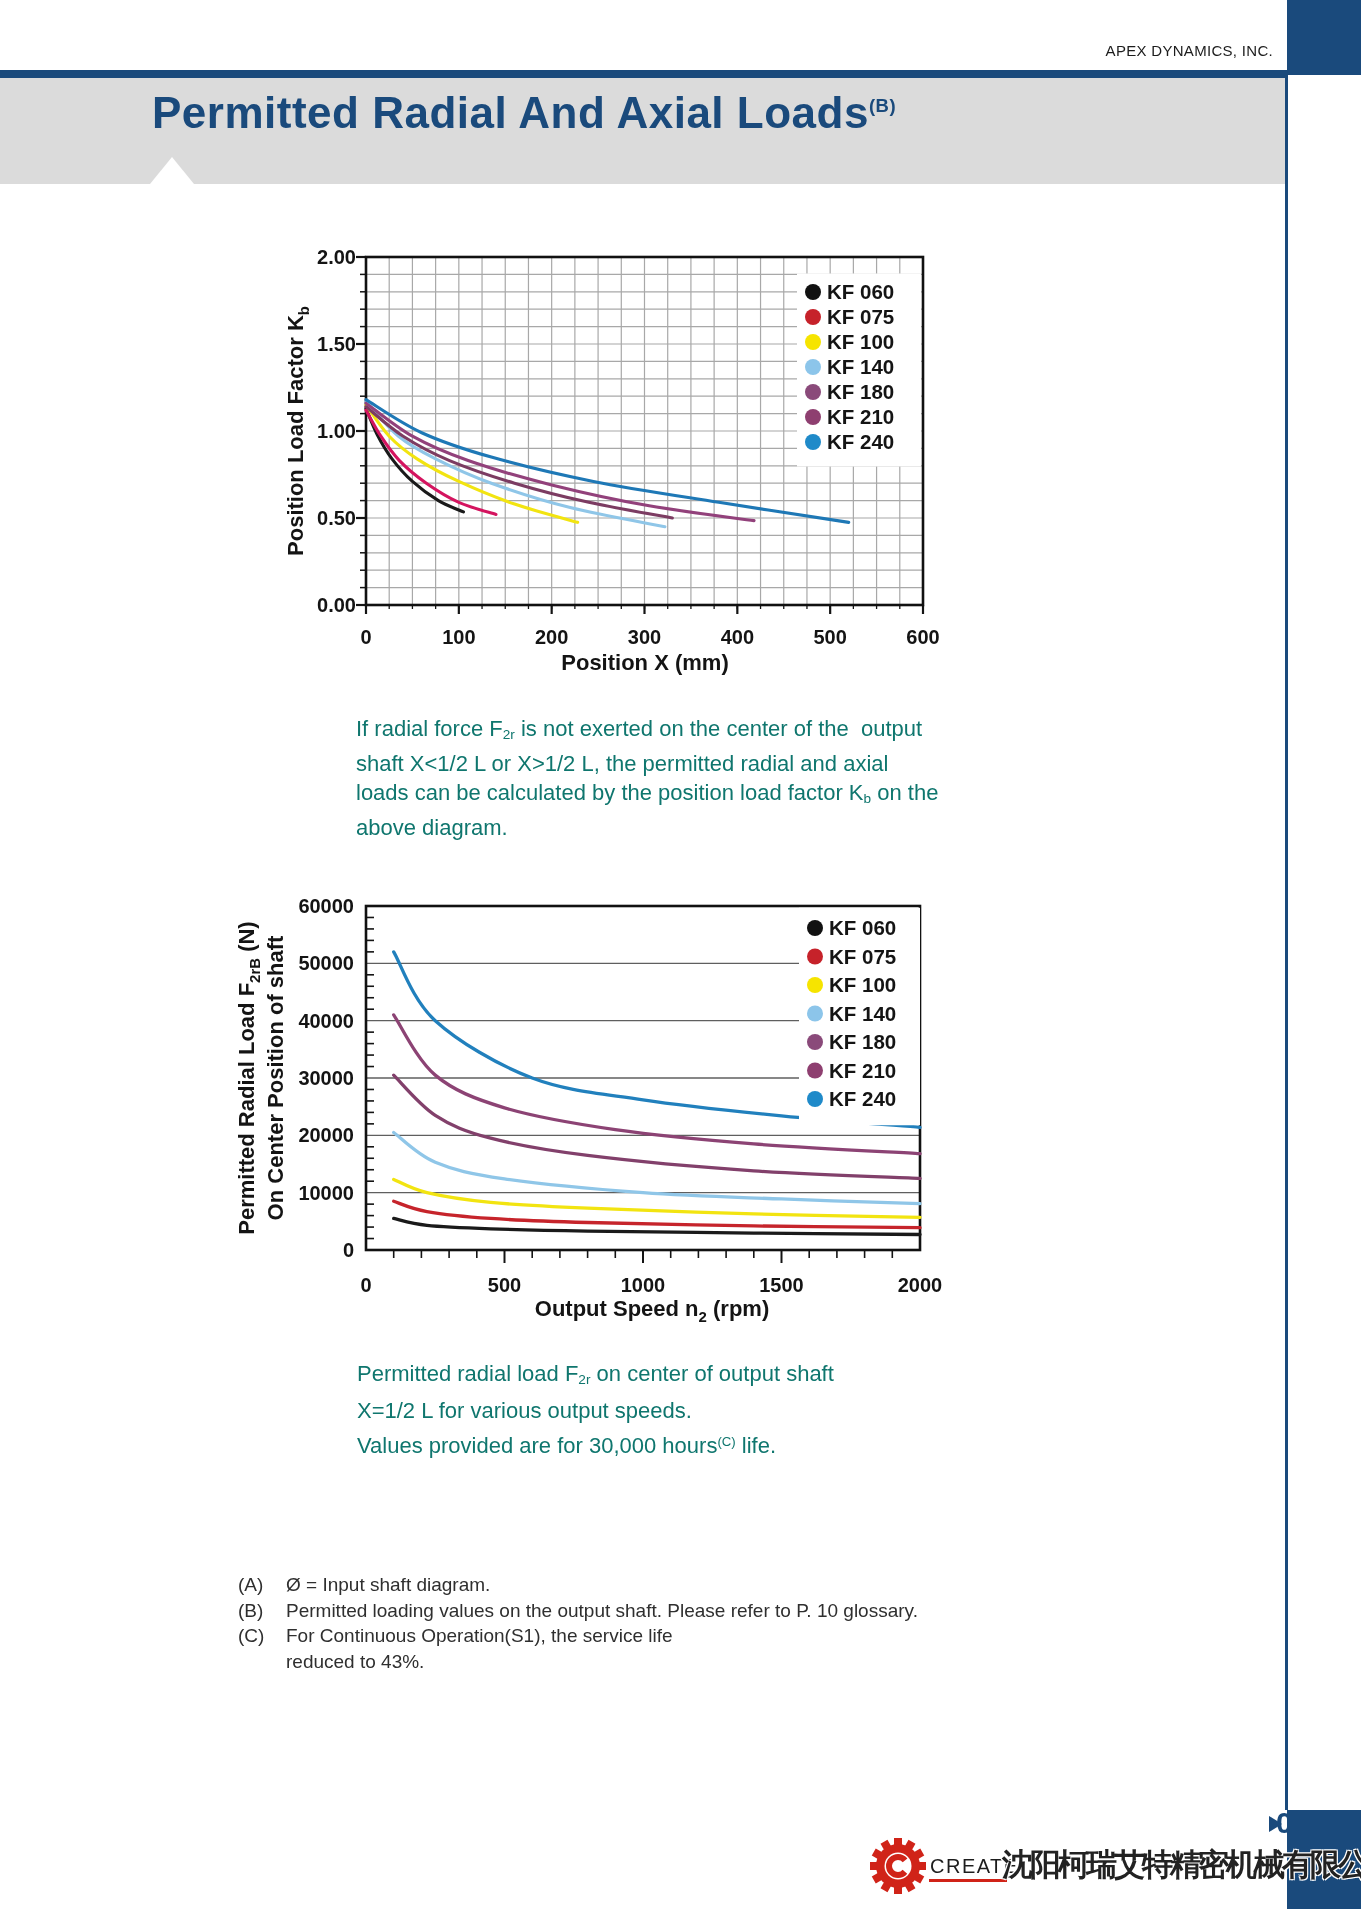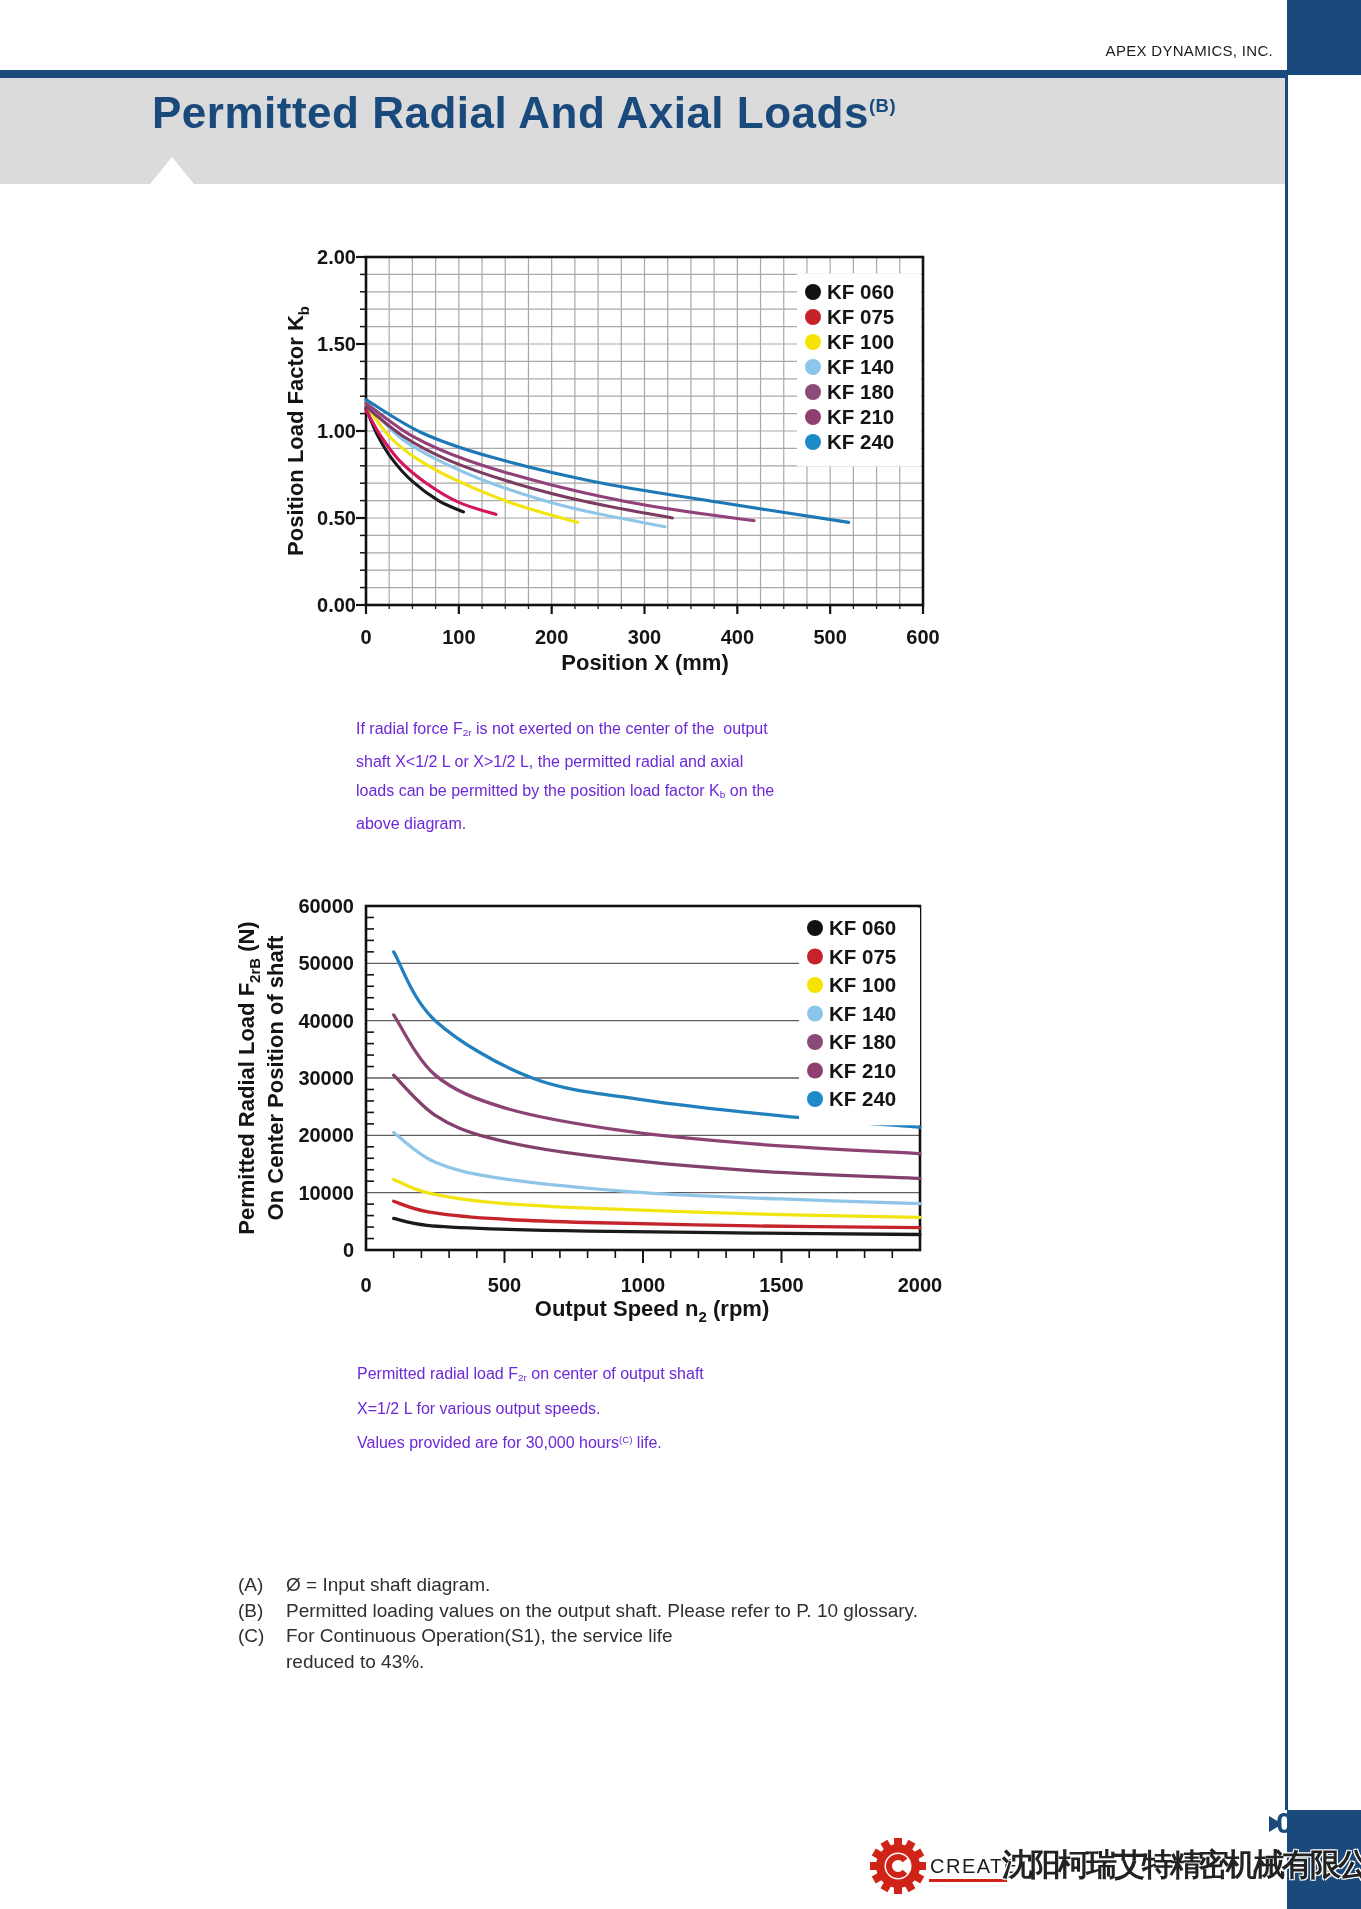--- a/index.html
+++ b/index.html
@@ -11,21 +11,21 @@
   .navy-block-top{position:absolute;left:1287px;top:0;width:74px;height:75px;background:#1a4a7c;}
   .right-vline{position:absolute;left:1285px;top:70px;width:3px;height:1740px;background:#1a4a7c;}
   .banner{position:absolute;left:0;top:78px;width:1285px;height:106px;background:#dbdbdb;}
   .page-title{position:absolute;left:152px;top:88px;font-size:44px;font-weight:bold;color:#1a4a7c;letter-spacing:.5px;white-space:nowrap;text-align:center;}
   .page-title .t-sup{font-size:.42em;vertical-align:.85em;font-weight:bold;}
   .banner-notch{position:absolute;left:150px;top:157px;width:0;height:0;
     border-left:22px solid transparent;border-right:22px solid transparent;border-bottom:27px solid #fff;}
   
   .chart-svg{position:absolute;}
   
-  .para{position:absolute;color:#6d28d9;font-size:16px;}
+  .para{position:absolute;color:#0f766e;font-size:22px;}
   .para .pline{white-space:pre;}
   #para1{left:356px;top:714px;line-height:29px;}
   #para2{left:357px;top:1358px;line-height:31px;}
   .sub{font-size:.62em;vertical-align:-.22em;}
   .sup{font-size:.6em;vertical-align:.55em;}
   
   .footnotes{position:absolute;left:238px;top:1572px;font-size:19px;color:#2f2f2f;line-height:25.5px;}
   .fn-row{display:flex;}
   .fn-marker{width:48px;flex:0 0 48px;}
   
@@ -277,21 +277,21 @@
         <text x="920" y="1292" font-size="20" font-weight="bold" text-anchor="middle" fill="#141414">2000</text>
         <text x="652" y="1316" font-size="22" font-weight="bold" fill="#141414" text-anchor="middle" font-family="&quot;Liberation Sans&quot;,sans-serif"><tspan dy="0">Output Speed n</tspan><tspan font-size="14.96" dy="6">2</tspan><tspan dy="-6">  (rpm)</tspan></text>
         <text x="254" y="1078" font-size="22" font-weight="bold" fill="#141414" text-anchor="middle" font-family="&quot;Liberation Sans&quot;,sans-serif" transform="rotate(-90 254 1078)"><tspan dy="0">Permitted Radial Load F</tspan><tspan font-size="14.96" dy="6">2rB</tspan><tspan dy="-6"> (N)</tspan></text>
         <text x="283" y="1078" font-size="22" font-weight="bold" fill="#141414" text-anchor="middle" font-family="&quot;Liberation Sans&quot;,sans-serif" transform="rotate(-90 283 1078)"><tspan dy="0">On Center Position of shaft</tspan></text>
       </svg>
     </div>
 
   <div class="para" id="para1">
     <div class="pline"><span>If radial force F</span><span class="sub">2r</span><span> is not exerted on the center of the  output</span></div>
     <div class="pline"><span>shaft X&lt;1/2 L or X&gt;1/2 L, the permitted radial and axial</span></div>
-    <div class="pline"><span>loads can be permitted by the position load factor K</span><span class="sub">b</span><span> on the</span></div>
+    <div class="pline"><span>loads can be calculated by the position load factor K</span><span class="sub">b</span><span> on the</span></div>
     <div class="pline"><span>above diagram.</span></div>
   </div>
 
   <div class="para" id="para2">
     <div class="pline"><span>Permitted radial load F</span><span class="sub">2r</span><span> on center of output shaft</span></div>
     <div class="pline"><span>X=1/2 L for various output speeds.</span></div>
     <div class="pline"><span>Values provided are for 30,000 hours</span><span class="sup">(C)</span><span> life.</span></div>
   </div>
 
   <div class="footnotes">

